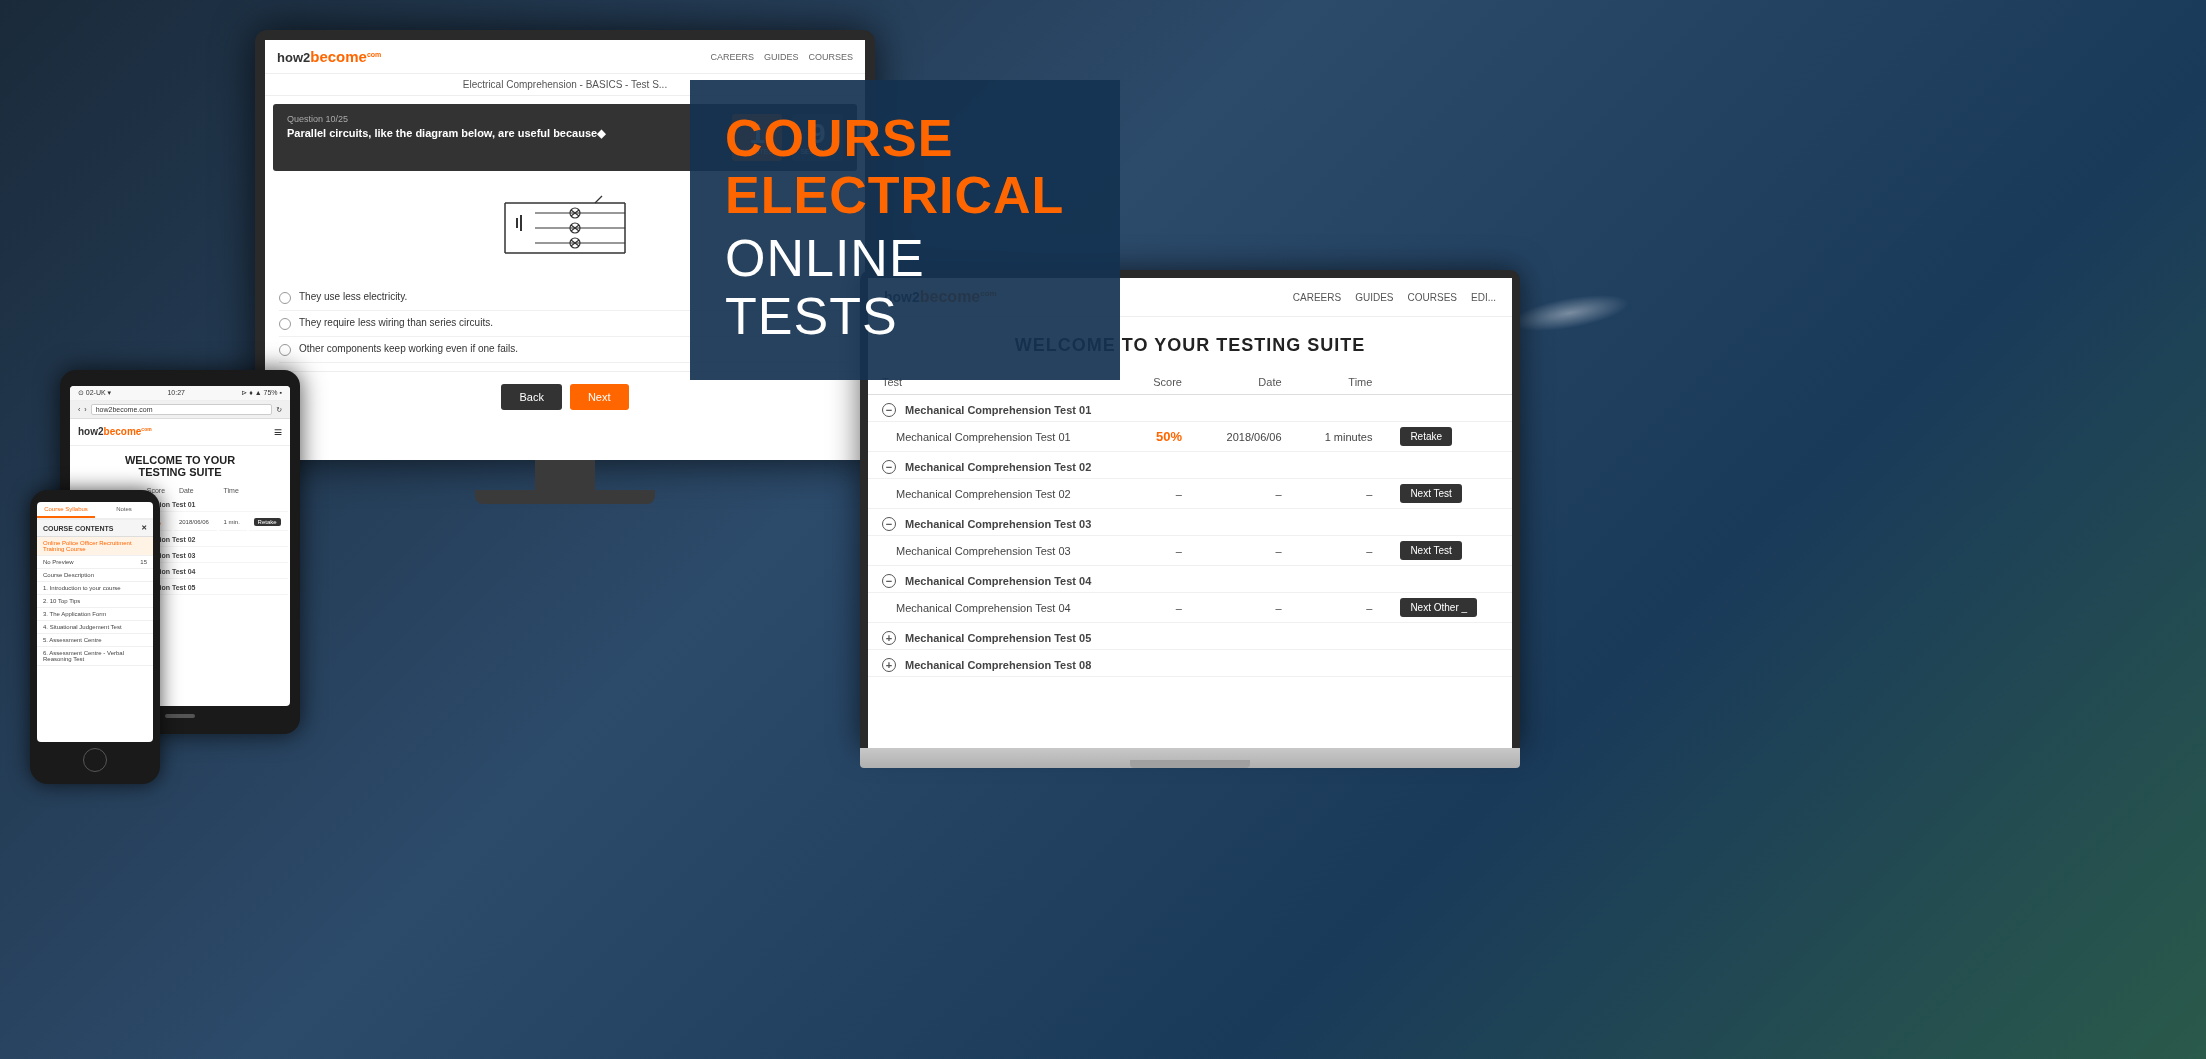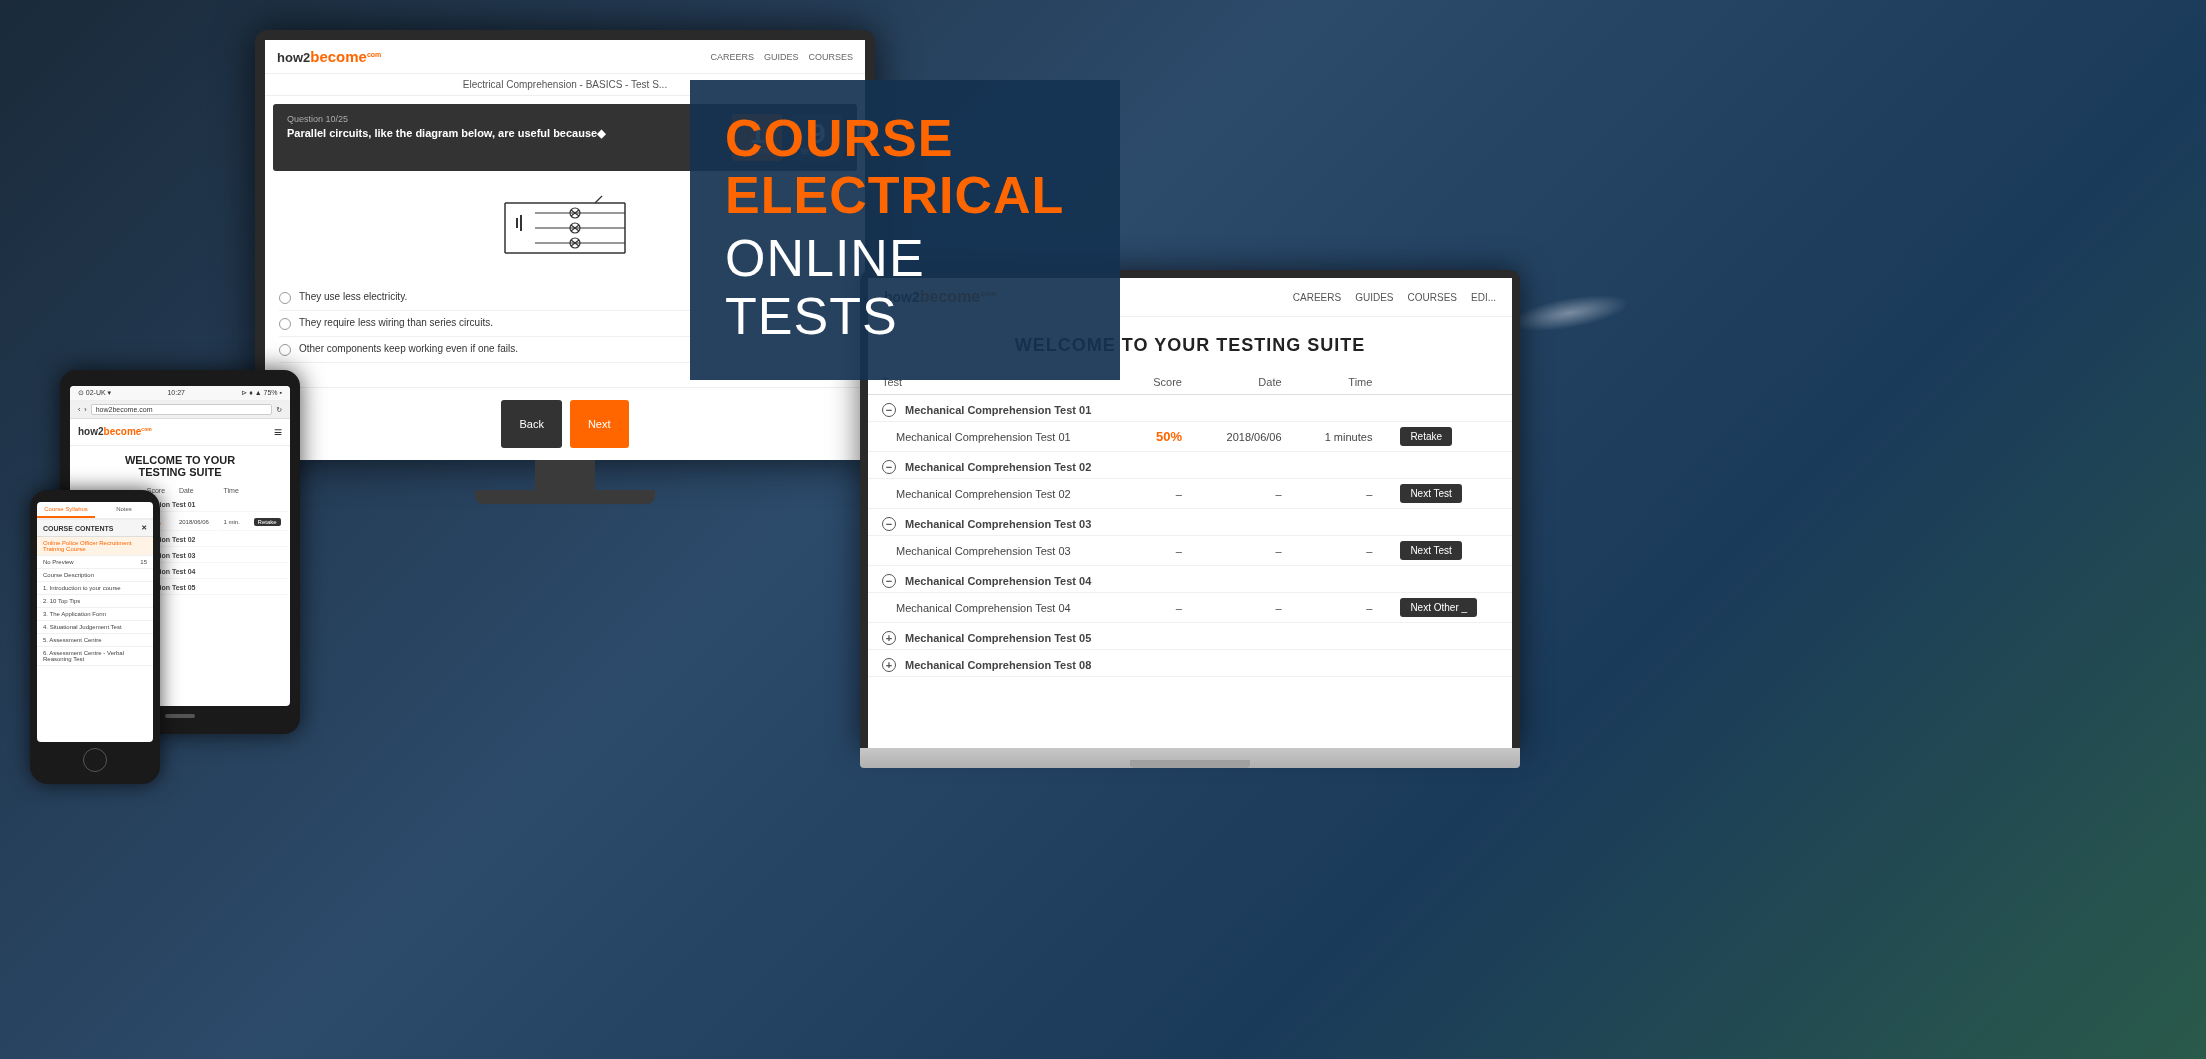--- a/index.html
+++ b/index.html
@@ -197,36 +197,36 @@
       border-radius: 50%;
       flex-shrink: 0;
       margin-top: 1px;
     }
     .quiz-footer {
       display: flex;
       justify-content: center;
       gap: 8px;
       padding: 12px;
       border-top: 1px solid #eee;
-      margin-top: 24px;
+      margin-top: 8px;
     }
     .btn-back {
       background: #333;
       color: white;
       border: none;
       padding: 7px 18px;
       font-size: 11px;
       border-radius: 3px;
       cursor: pointer;
     }
     .btn-next {
       background: #ff6600;
       color: white;
       border: none;
-      padding: 18px 18px;
+      padding: 7px 18px;
       font-size: 11px;
       border-radius: 3px;
       cursor: pointer;
     }
 
     
     .laptop {
       position: absolute;
       top: 270px;
       left: 860px;

